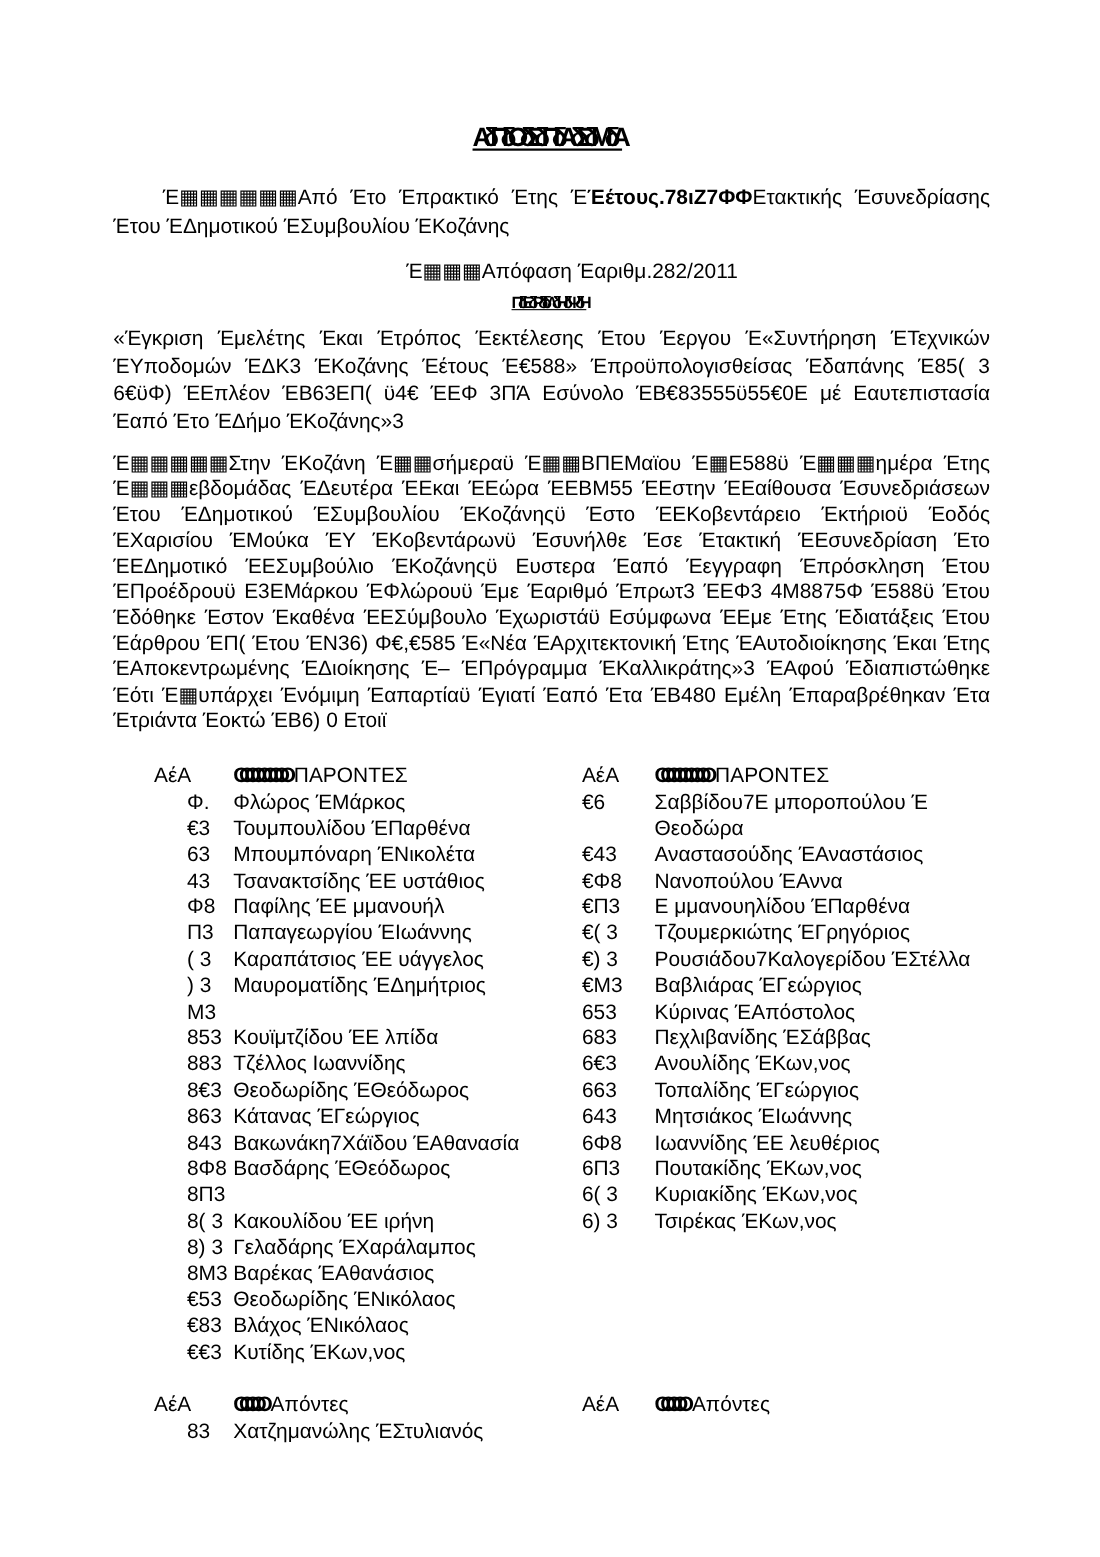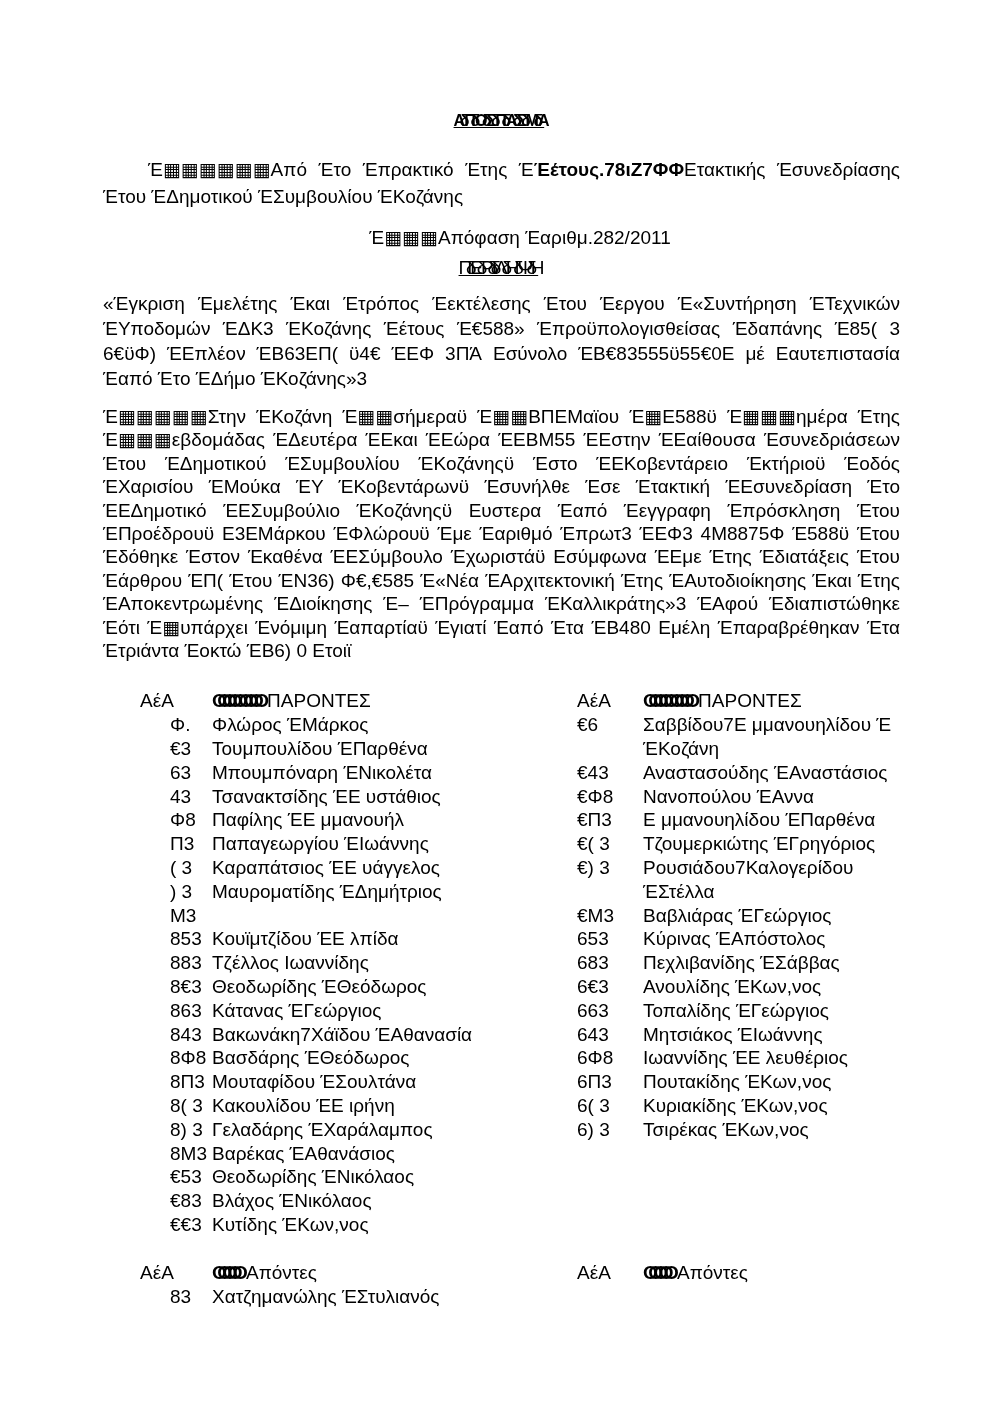--- a/index.html
+++ b/index.html
@@ -12,53 +12,53 @@
     box-sizing:border-box;
     padding:112px 100px 0 103px;
     font-family:"Liberation Sans","DejaVu Sans",sans-serif;
     font-size:19px;
     overflow:hidden;
   }
   p{margin:0;}
   .doc-title{
     text-align:center;
     font-weight:bold;
-    font-size:16px;
+    font-size:24px;
   }
   .underlined{text-decoration:underline;}
   .jumble{letter-spacing:-0.33em;padding-right:0.33em;}
   .intro{
     margin-top:26px;
     line-height:27px;
     text-align:justify;
     text-indent:45px;
   }
   .decision{
     margin-top:14px;
     line-height:27px;
     padding-left:37px;
     text-align:center;
   }
   .heading2{
     margin-top:6px;
     text-align:center;
-    font-weight:normal;
-    font-size:19px;
+    font-weight:bold;
+    font-size:15px;
   }
   .quote{
     margin-top:12px;
     line-height:25px;
     text-align:justify;
   }
   .body-para{
     margin-top:14px;
     line-height:23.4px;
     text-align:justify;
   }
-  .lists{display:flex;align-items:flex-start;gap:48px;}
+  .lists{display:flex;align-items:flex-start;}
   .lists.present{margin-top:27px;}
   .lists.absent{margin-top:24px;}
   .col{line-height:23.8px;}
   .col-left{width:426px;flex:none;}
   .col-right{flex:1;}
   .hdr{display:flex;}
   .col-left .hdr{padding-left:37px;}
   .col-left .hdr .aa{width:72px;flex:none;}
   .col-right .hdr .aa{width:66px;flex:none;}
   .row{display:flex;}
@@ -164,21 +164,20 @@
             <span class="name">Βακωνάκη7Χάϊδου ΈΑθανασία</span>
           </div>
 
           <div class="row">
             <span class="num">8Φ8</span>
             <span class="name">Βασδάρης ΈΘεόδωρος</span>
           </div>
 
           <div class="row">
             <span class="num">8Π3</span>
-            <span class="name">Μουταφίδου ΈΣουλτάνα</span>
           </div>
 
           <div class="row">
             <span class="num">8( 3</span>
             <span class="name">Κακουλίδου ΈΕ ιρήνη</span>
           </div>
 
           <div class="row">
             <span class="num">8) 3</span>
             <span class="name">Γελαδάρης ΈΧαράλαμπος</span>
@@ -207,21 +206,21 @@
     </div>
     <div class="col col-right">
       <div class="hdr">
         <span class="aa">ΑέΑ</span>
         <span><span class="scribble">ΟΟΟΟΟΟΟΟΟ</span><span>ΠΑΡΟΝΤΕΣ</span></span>
       </div>
       <div>
 
           <div class="row">
             <span class="num">€6</span>
-            <span class="name">Σαββίδου7Ε μμανουηλίδου Έ ΈΚοζάνη</span>
+            <span class="name">Σαββίδου7Ε μποροπούλου Έ Θεοδώρα</span>
           </div>
 
           <div class="row">
             <span class="num">€43</span>
             <span class="name">Αναστασούδης ΈΑναστάσιος</span>
           </div>
 
           <div class="row">
             <span class="num">€Φ8</span>
             <span class="name">Νανοπούλου ΈΑννα</span>

